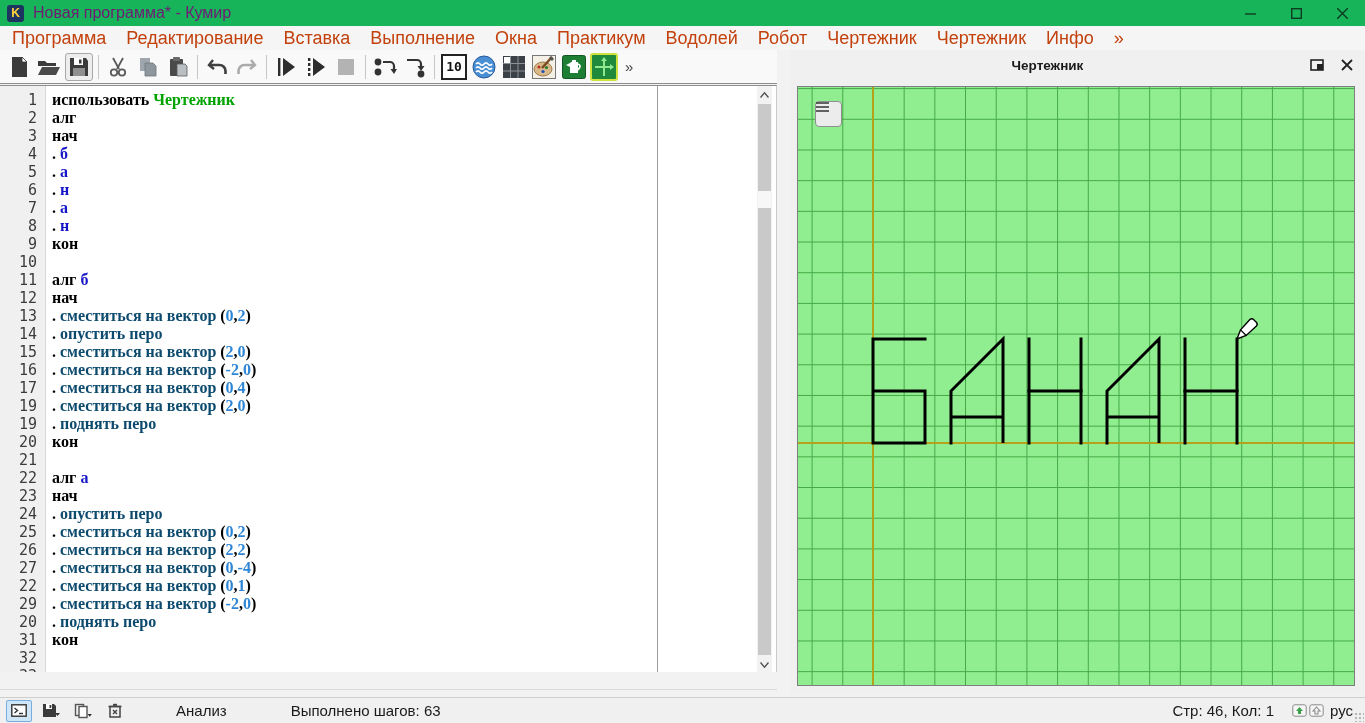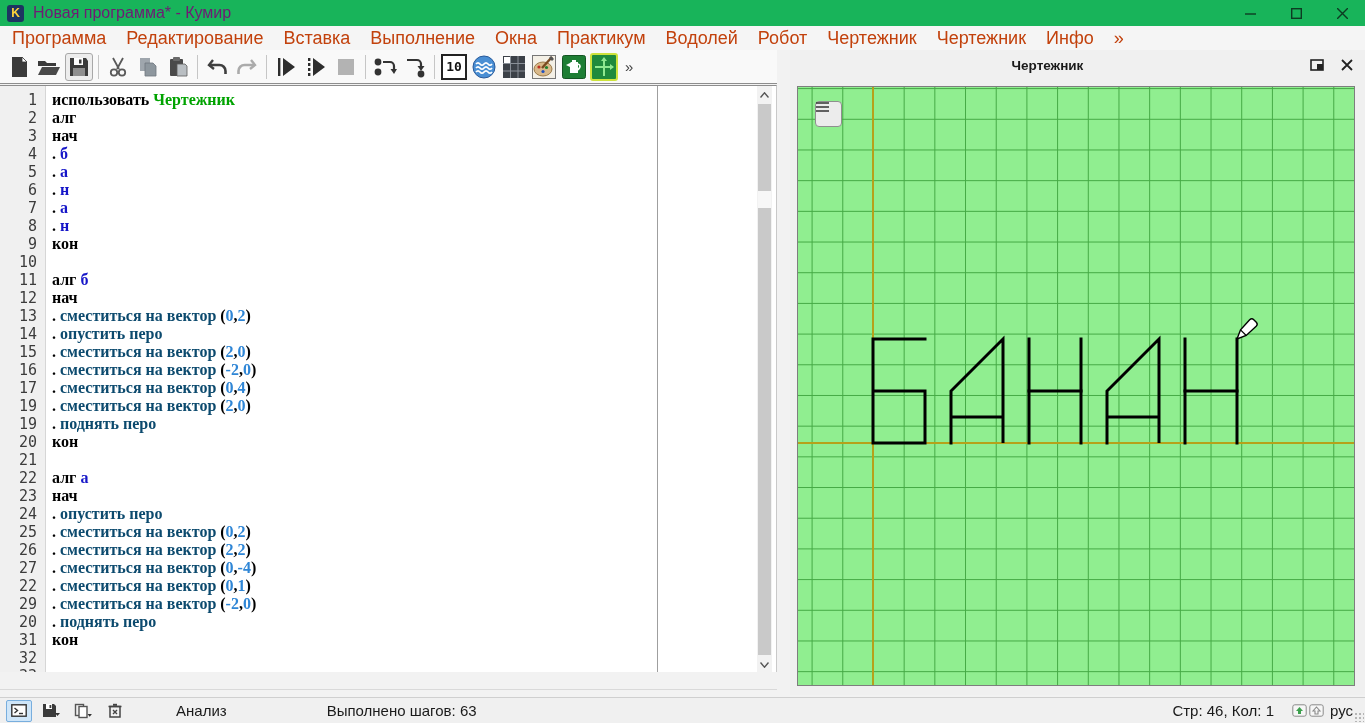--- a/index.html
+++ b/index.html
@@ -60,21 +60,21 @@
   .axis-h{position:absolute;left:0;top:355px;width:556px;height:2px;background:#b6a11b;}
   .canvas svg{position:absolute;left:0;top:0;}
   .hamburger{position:absolute;left:17px;top:14px;width:25px;height:24px;background:#ececec;border:1px solid #8f8f8f;border-radius:4px;display:flex;align-items:center;justify-content:center;}
 
   
   .statusbar{position:absolute;left:0;top:697px;width:1365px;height:26px;background:#f0f0f0;border-top:1px solid #cfcfcf;box-sizing:border-box;display:flex;align-items:center;}
   .sb-btn{width:26px;height:22px;display:flex;align-items:center;justify-content:center;margin-left:6px;border-radius:2px;}
   .sb-btn.checked{background:#cfe6f9;border:1px solid #78aede;box-sizing:border-box;}
   .sb-text{font-size:15px;color:#1a1a1a;}
   .sb-analysis{margin-left:48px;}
-  .sb-steps{margin-left:100px;}
+  .sb-steps{margin-left:64px;}
   .sb-right{position:absolute;right:12px;display:flex;align-items:center;}
   .kbd-keys{display:flex;margin:0 6px 0 18px;}
   .grip{position:absolute;right:1px;bottom:1px;width:10px;height:10px;
     background-image:radial-gradient(circle,#b5b5b5 1px,transparent 1.2px);background-size:4px 4px;}
 </style>
 </head>
 <body>
 
 <div id="app">
 

